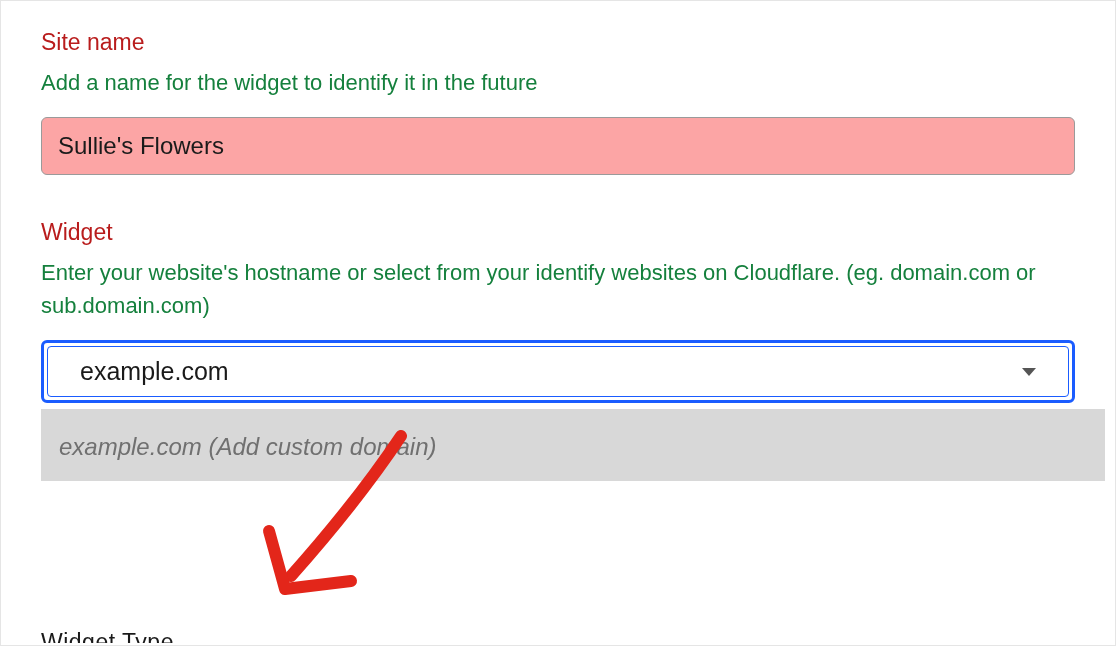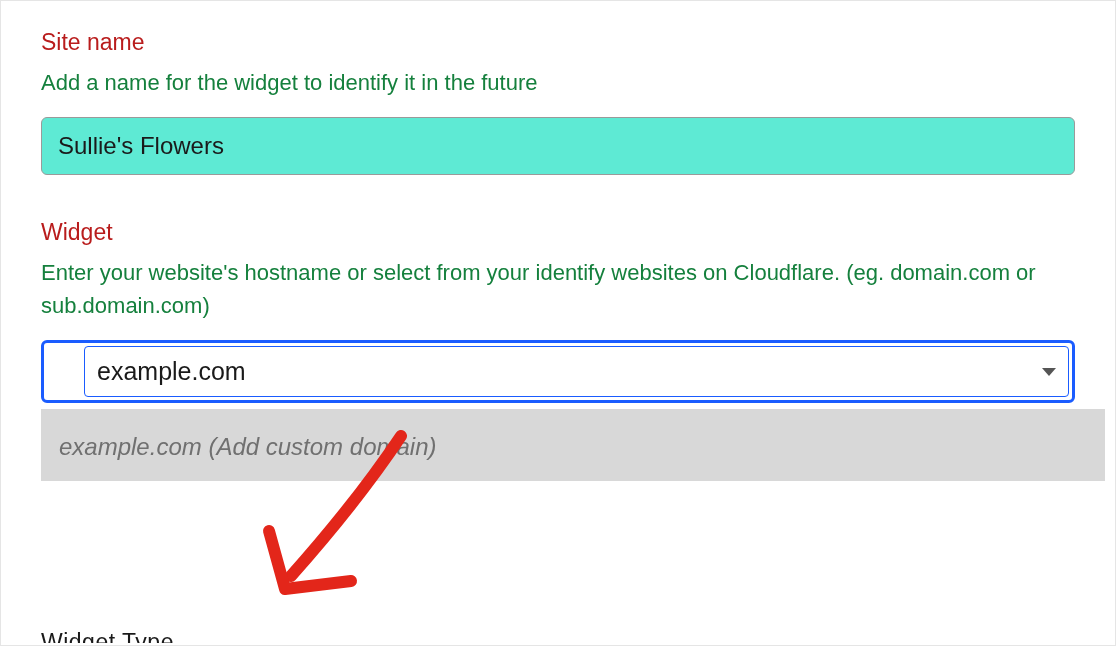--- a/index.html
+++ b/index.html
@@ -32,39 +32,38 @@
       margin-bottom: 18px;
       line-height: 1.5;
     }
     .text-input {
       width: 100%;
       font-size: 24px;
       padding: 14px 16px;
       border: 1px solid #9a9a9a;
       border-radius: 6px;
       color: #1a1a1a;
-      background: #5eead4;
+      background: #fca5a5;
       font-family: inherit;
     }
     .domain-select {
       position: relative;
       width: 100%;
       border: 3px solid #1a5cff;
       border-radius: 6px;
       padding: 3px;
       background: #fff;
     }
     .domain-select-inner {
       display: flex;
       align-items: center;
       justify-content: space-between;
       border: 1px solid #1a5cff;
       border-radius: 4px;
-      padding: 10px 12px;
-      margin-left: 37px;
+      padding: 10px 32px;
     }
     .domain-value {
       font-size: 25px;
       color: #1a1a1a;
     }
     .chevron {
       width: 0;
       height: 0;
       border-left: 7px solid transparent;
       border-right: 7px solid transparent;

